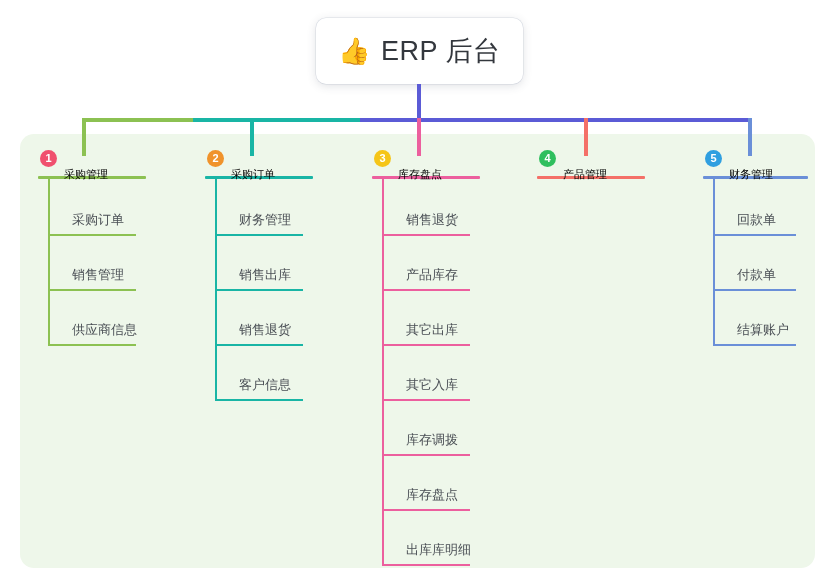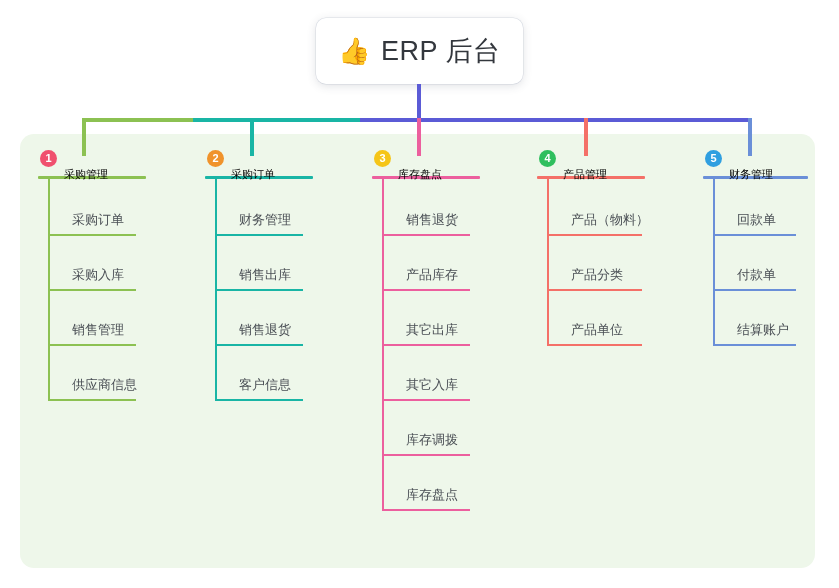--- a/index.html
+++ b/index.html
@@ -103,24 +103,20 @@
           <span class="col-title">采购管理</span>
         </div>
         <div class="col-rule" style="width: 108px; background: rgb(140, 193, 82);"></div>
         <div class="branch">
           <div class="spine" style="background: rgb(140, 193, 82);"></div>
           <div class="leaf">
             <div class="leaf-label">采购订单</div>
             <div class="leaf-rule" style="width: 88px; background: rgb(140, 193, 82);"></div>
           </div>
           <div class="leaf">
-            <div class="leaf-label">采购入库</div>
-            <div class="leaf-rule" style="width: 88px; background: rgb(140, 193, 82);"></div>
-          </div>
-          <div class="leaf">
             <div class="leaf-label">销售管理</div>
             <div class="leaf-rule" style="width: 88px; background: rgb(140, 193, 82);"></div>
           </div>
           <div class="leaf">
             <div class="leaf-label">供应商信息</div>
             <div class="leaf-rule" style="width: 88px; background: rgb(140, 193, 82);"></div>
           </div>
         </div>
       </div>
       <div class="col" style="left: 205px;">
@@ -174,43 +170,32 @@
             <div class="leaf-rule" style="width: 88px; background: rgb(236, 95, 158);"></div>
           </div>
           <div class="leaf">
             <div class="leaf-label">库存调拨</div>
             <div class="leaf-rule" style="width: 88px; background: rgb(236, 95, 158);"></div>
           </div>
           <div class="leaf">
             <div class="leaf-label">库存盘点</div>
             <div class="leaf-rule" style="width: 88px; background: rgb(236, 95, 158);"></div>
           </div>
+          <div class="leaf">
+            <div class="leaf-label">出库库明细</div>
+            <div class="leaf-rule" style="width: 88px; background: rgb(236, 95, 158);"></div>
+          </div>
         </div>
       </div>
       <div class="col" style="left: 537px;">
         <div class="col-head">
           <span class="badge" style="background: rgb(47, 191, 94);">4</span>
           <span class="col-title">产品管理</span>
         </div>
         <div class="col-rule" style="width: 108px; background: rgb(244, 112, 104);"></div>
-        <div class="branch">
-          <div class="spine" style="background: rgb(244, 112, 104);"></div>
-          <div class="leaf">
-            <div class="leaf-label">产品（物料）</div>
-            <div class="leaf-rule" style="width: 95px; background: rgb(244, 112, 104);"></div>
-          </div>
-          <div class="leaf">
-            <div class="leaf-label">产品分类</div>
-            <div class="leaf-rule" style="width: 95px; background: rgb(244, 112, 104);"></div>
-          </div>
-          <div class="leaf">
-            <div class="leaf-label">产品单位</div>
-            <div class="leaf-rule" style="width: 95px; background: rgb(244, 112, 104);"></div>
-          </div>
-        </div>
       </div>
       <div class="col" style="left: 703px;">
         <div class="col-head">
           <span class="badge" style="background: rgb(47, 159, 224);">5</span>
           <span class="col-title">财务管理</span>
         </div>
         <div class="col-rule" style="width: 105px; background: rgb(106, 143, 216);"></div>
         <div class="branch">
           <div class="spine" style="background: rgb(106, 143, 216);"></div>
           <div class="leaf">

